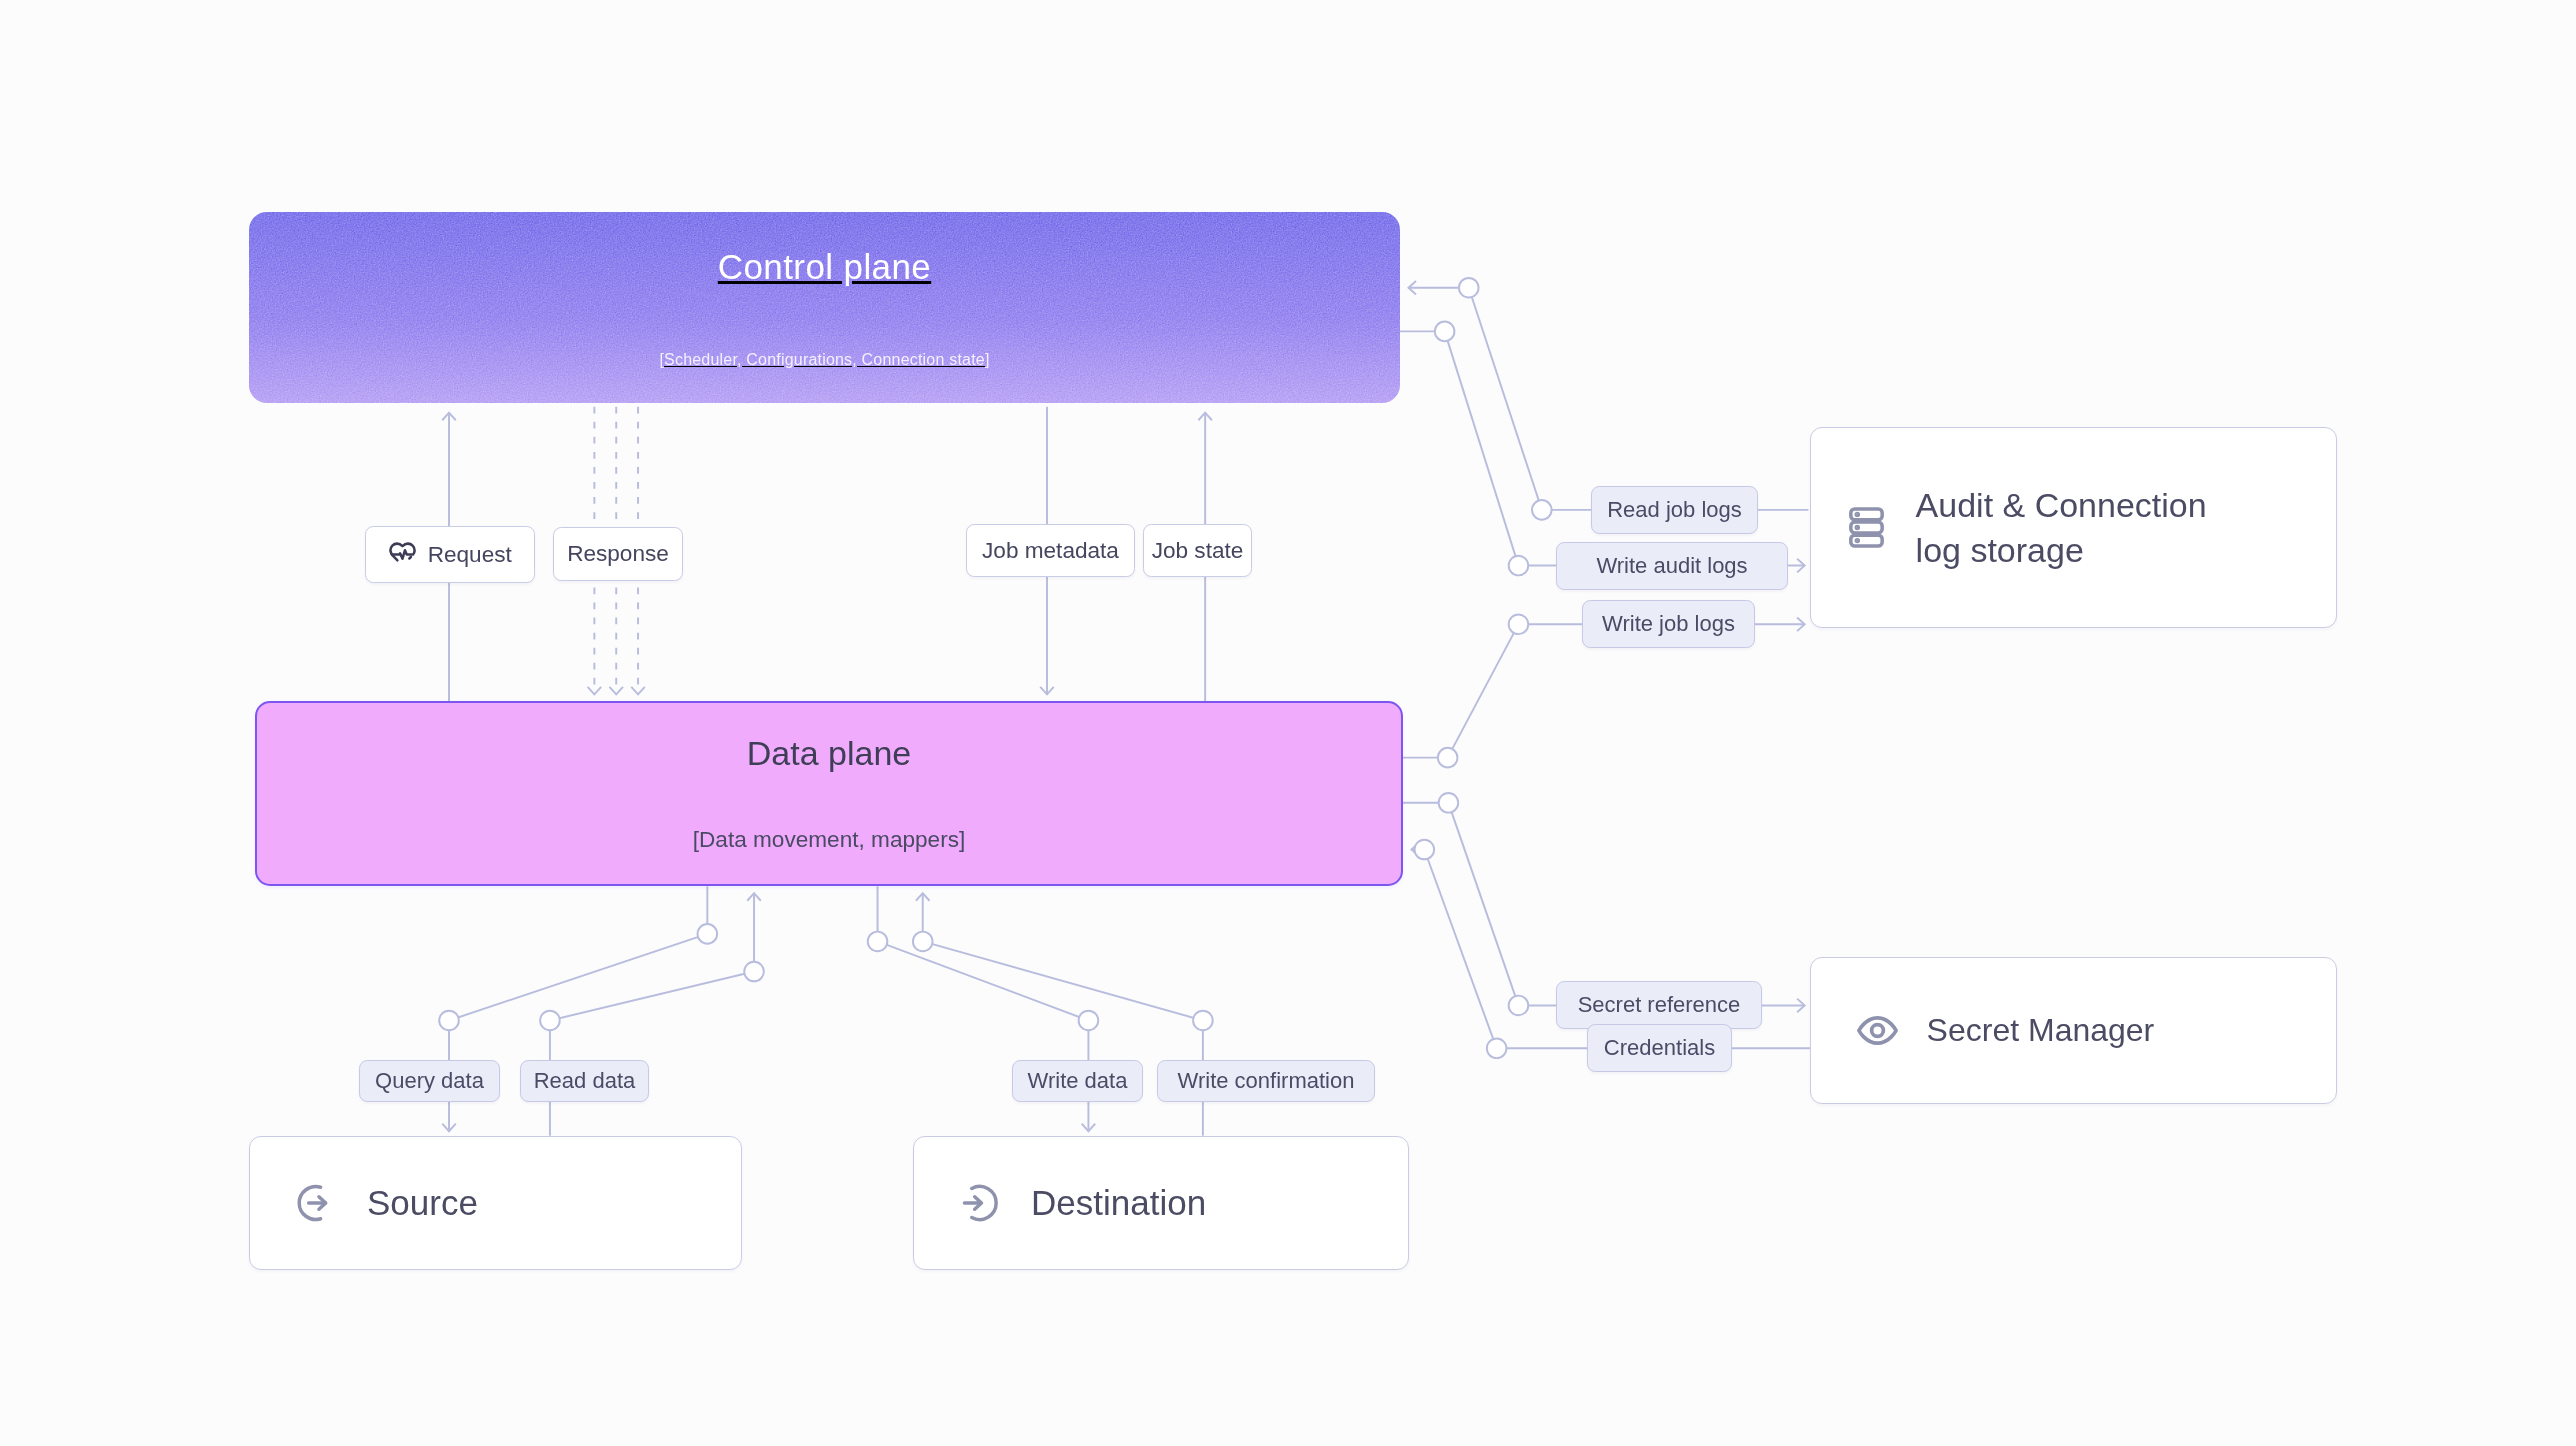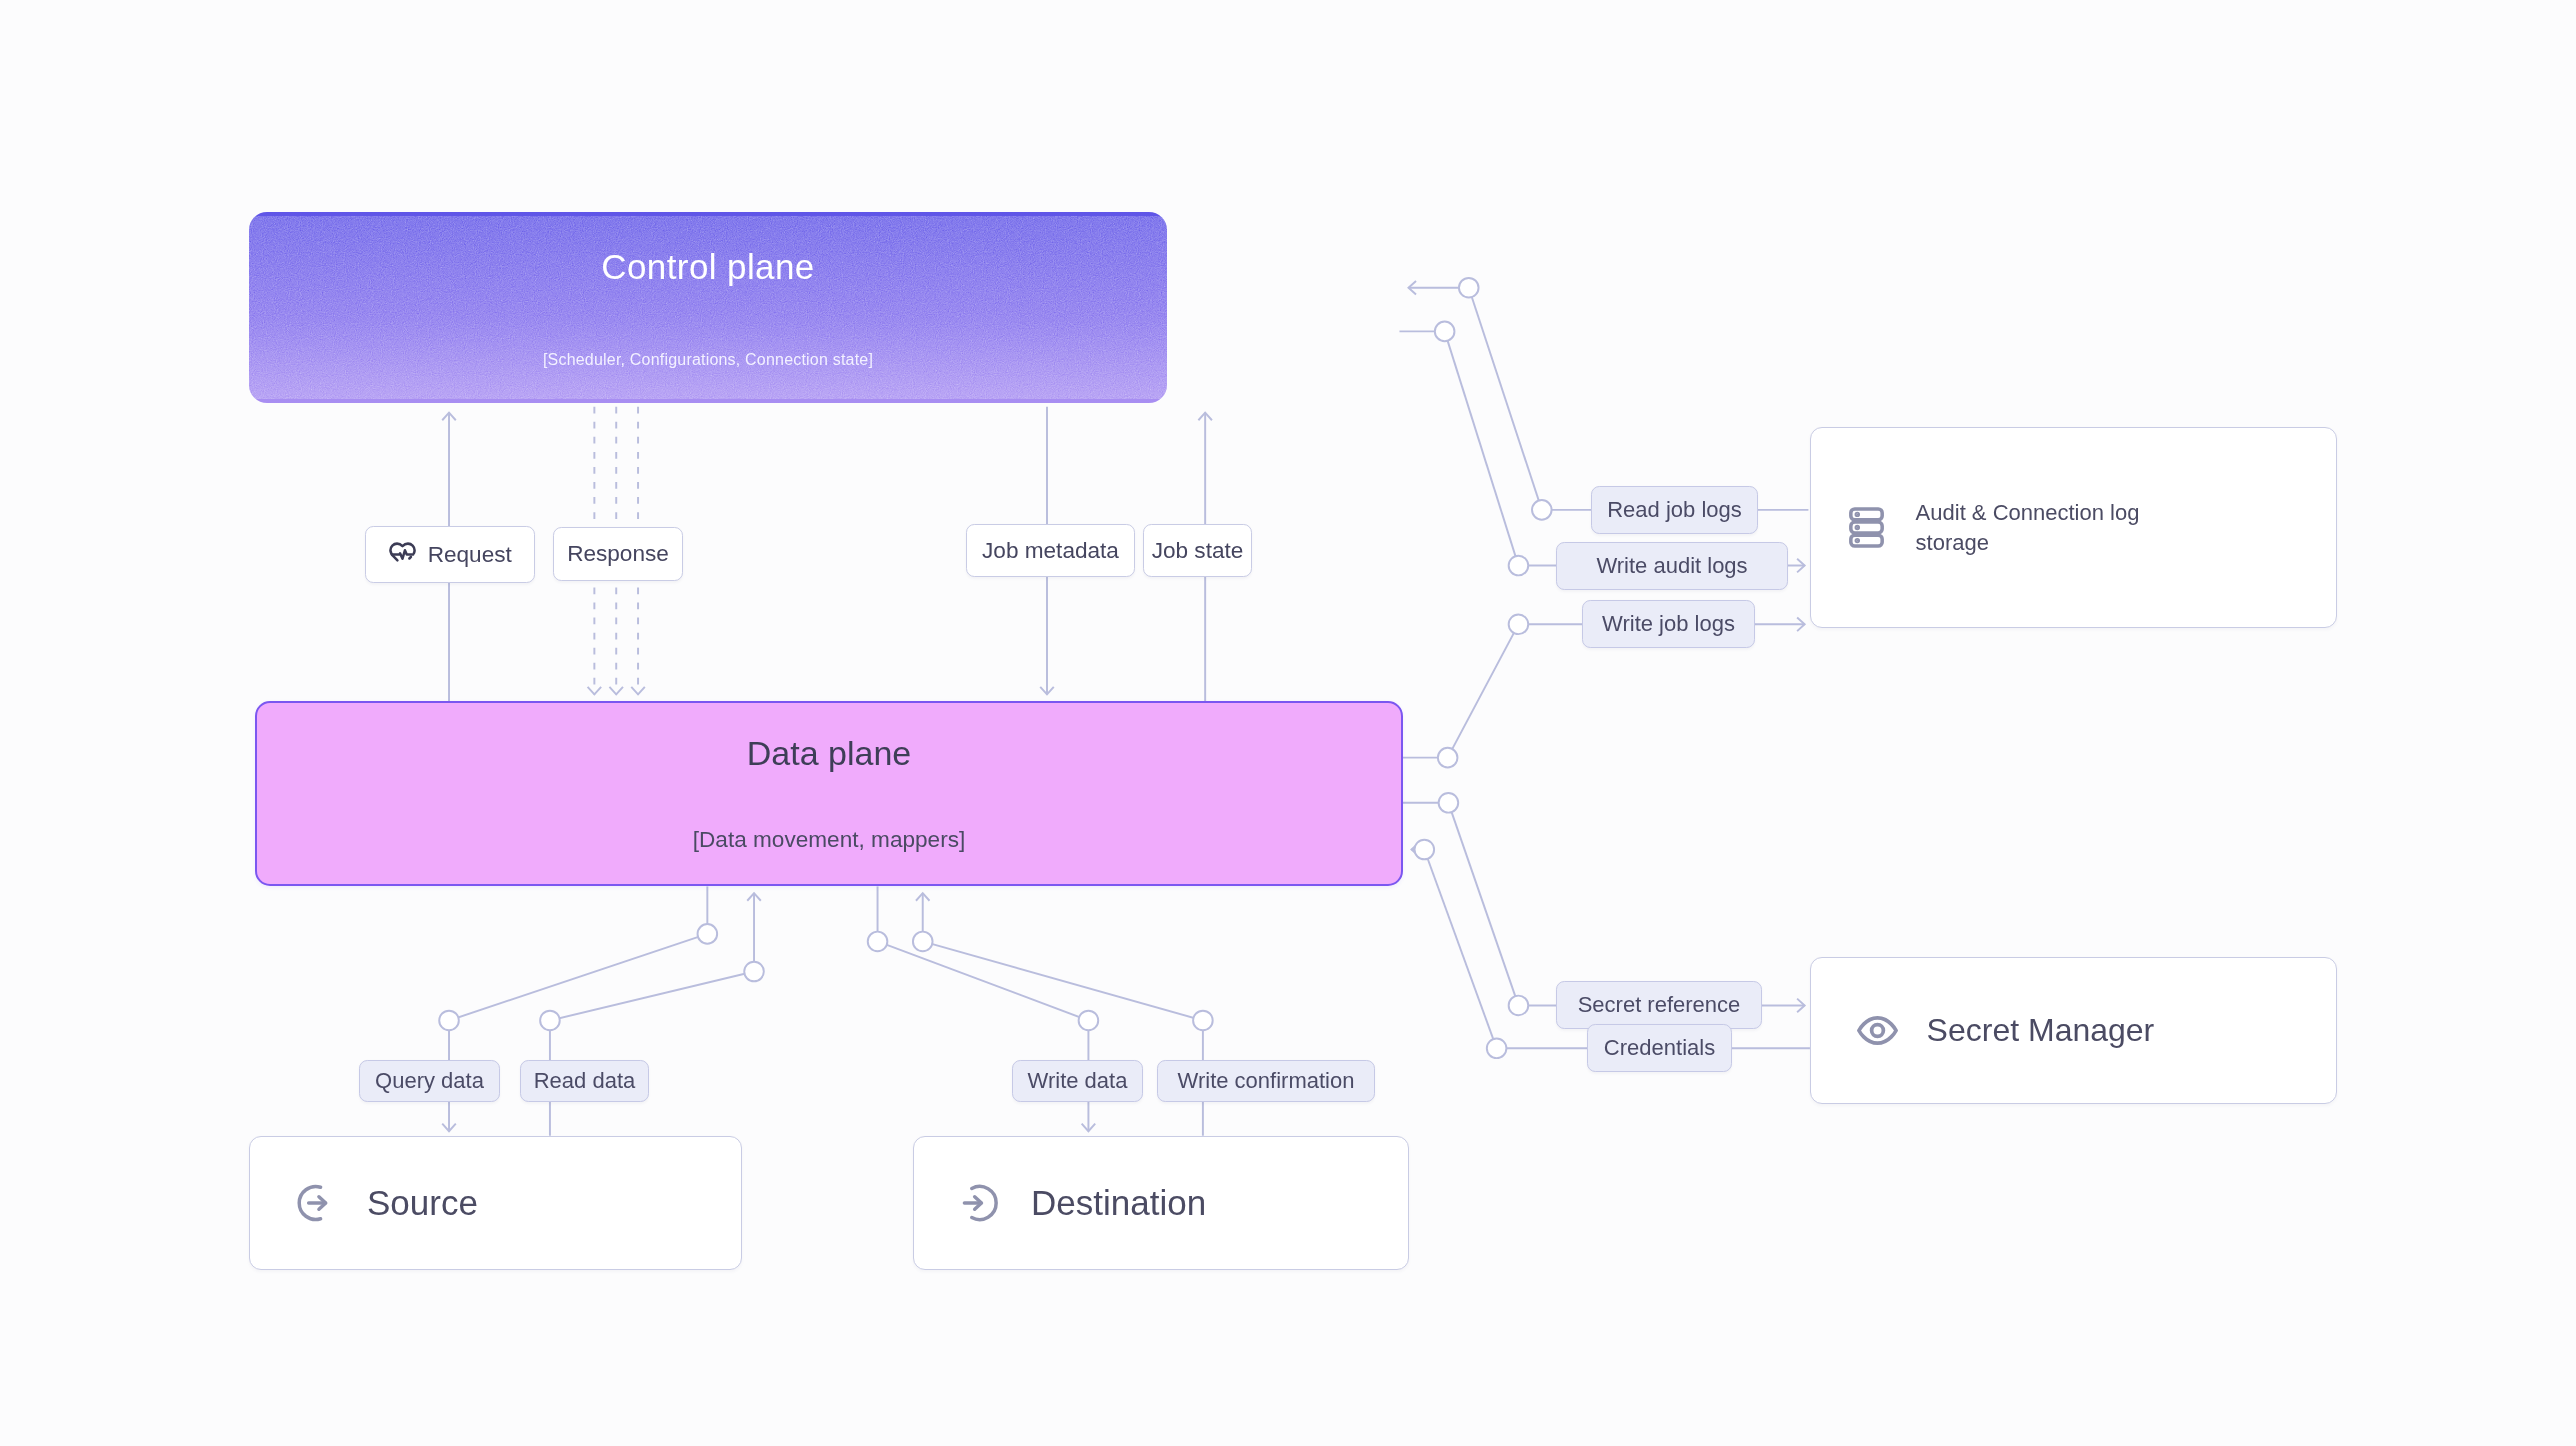--- a/index.html
+++ b/index.html
@@ -20,45 +20,46 @@
   .plain{
     background:#ffffff;
     border:1.5px solid #c9cce4;
     box-shadow:0 1.5px 3px rgba(99,99,141,0.05);
   }
   .plane{
     display:flex;flex-direction:column;align-items:center;justify-content:center;
     text-align:center;
   }
   #control-plane{
-    left:249px;top:212px;width:918px;height:191px;
+    left:249px;top:212px;width:1151px;height:191px;
     border-radius:18px;
     background:linear-gradient(180deg,#5f55e7 0%,#7e6aec 55%,#a98ff2 100%);
     overflow:hidden;
+    text-decoration:underline;
   }
   #control-plane .noise{position:absolute;left:0;top:0;width:100%;height:100%;}
   #control-plane .plane-inner{position:relative;z-index:1;display:flex;flex-direction:column;gap:21px;align-items:center;}
   .control-title{color:#ffffff;font-size:35px;font-weight:500;letter-spacing:0.4px;}
   .control-sub{color:#f3f1ff;font-size:16px;font-weight:400;letter-spacing:0.2px;margin-top:43px;}
 
   #data-plane{
     left:255px;top:701px;width:1148px;height:185px;
     background:#f0abfc;border:2.3px solid #7b57f0;border-radius:15px;
     box-shadow:0 1.5px 3.8px rgba(110,87,240,0.08);
   }
   #data-plane .plane-inner{display:flex;flex-direction:column;gap:22.6px;align-items:center;}
   .data-title{color:#3e3e57;font-size:34px;font-weight:500;}
   .data-sub{color:#4a4a63;font-size:22.6px;font-weight:400;margin-top:32px;}
 
   .leaf{display:flex;align-items:center;padding-left:44px;gap:29px;}
   .leaf-title{color:#4b4b63;font-size:35px;font-weight:500;}
   #source-box{left:249px;top:1136px;width:493px;height:134px;}
   #destination-box{left:913px;top:1136px;width:496px;height:134px;}
   #audit-box{left:1810px;top:427px;width:527px;height:201px;padding-left:32px;gap:25.6px;}
-  #audit-box .leaf-title{font-size:22px;line-height:1.32;width:301px;}
+  #audit-box .leaf-title{font-size:34px;line-height:1.32;width:301px;}
   #secret-box{left:1810px;top:957px;width:527px;height:147px;padding-left:43px;gap:25.6px;}
   #secret-box .leaf-title{font-size:32px;}
 
   .pill{
     position:absolute;z-index:3;box-sizing:border-box;
     display:flex;align-items:center;justify-content:center;gap:10.5px;
     border-radius:8.3px;
     font-size:22.6px;color:#45455f;
     box-shadow:0 1.5px 2.3px rgba(99,99,141,0.06);
     white-space:nowrap;

